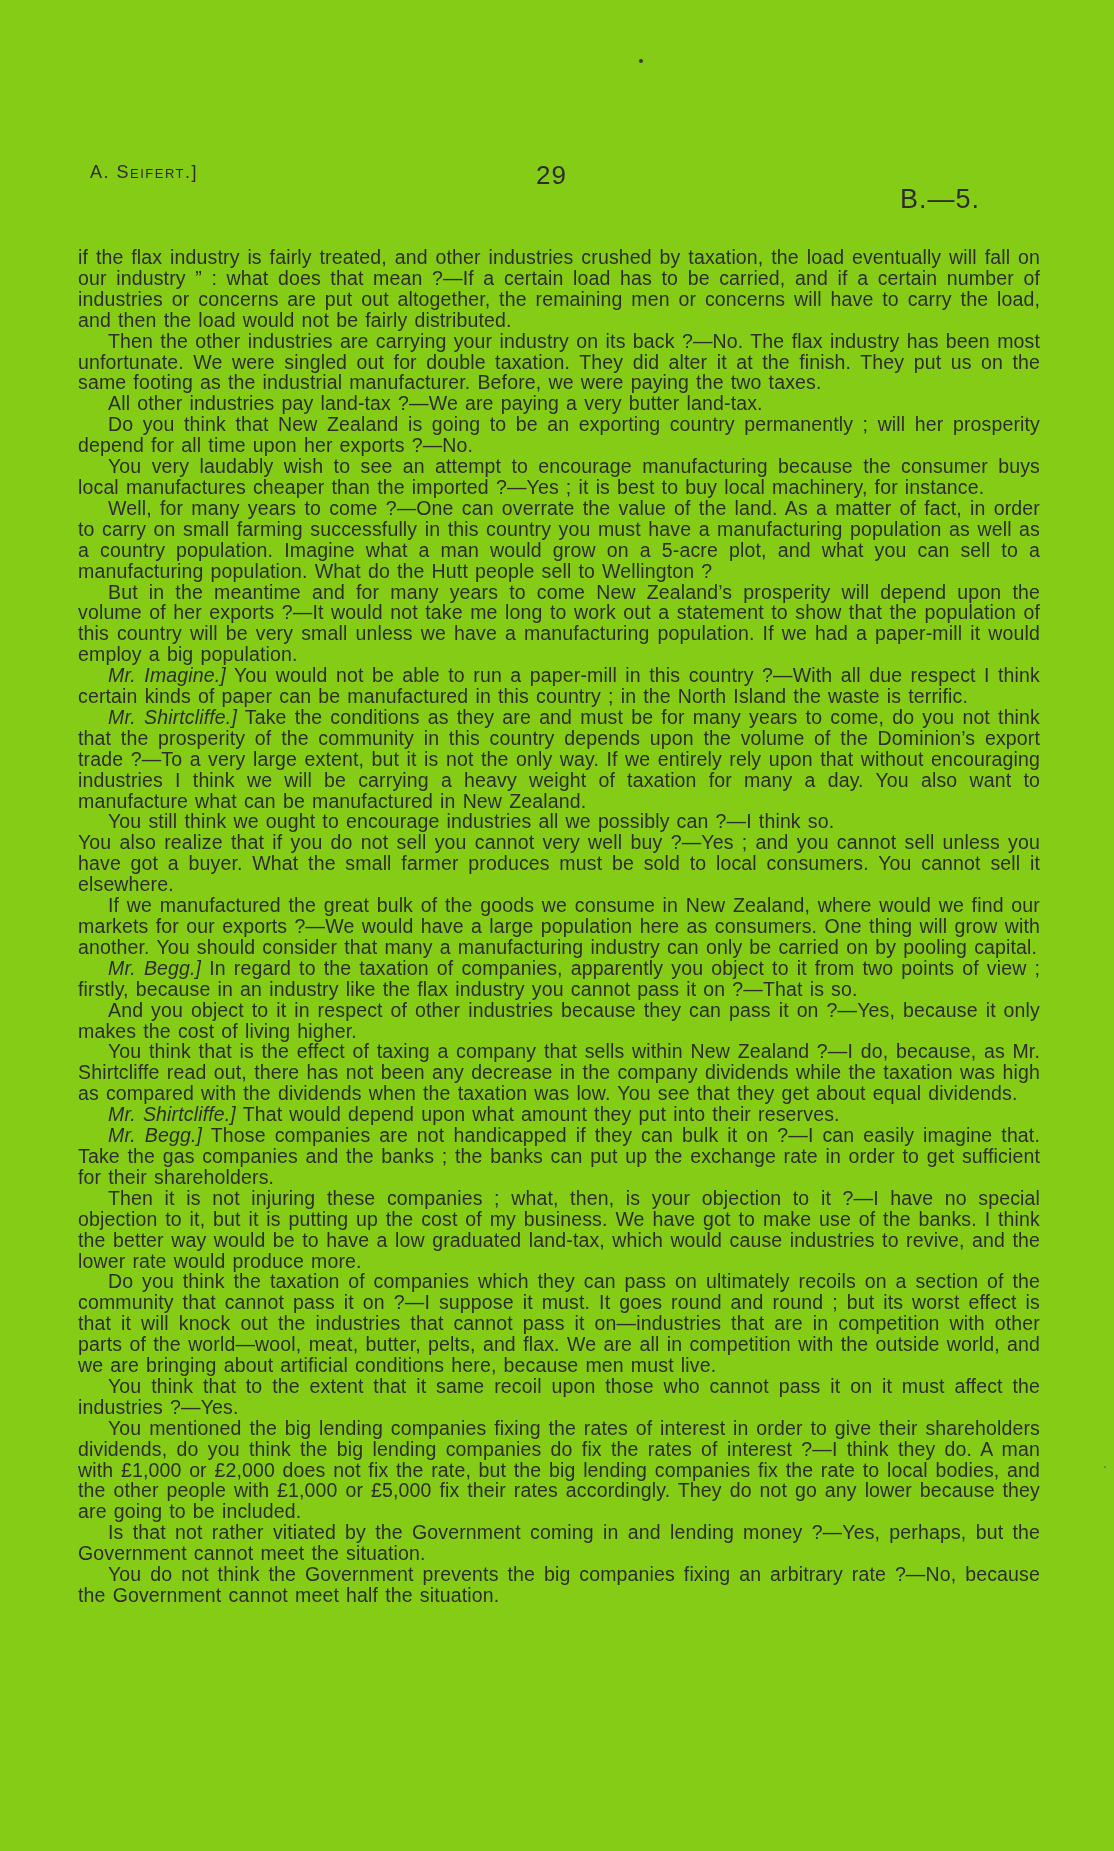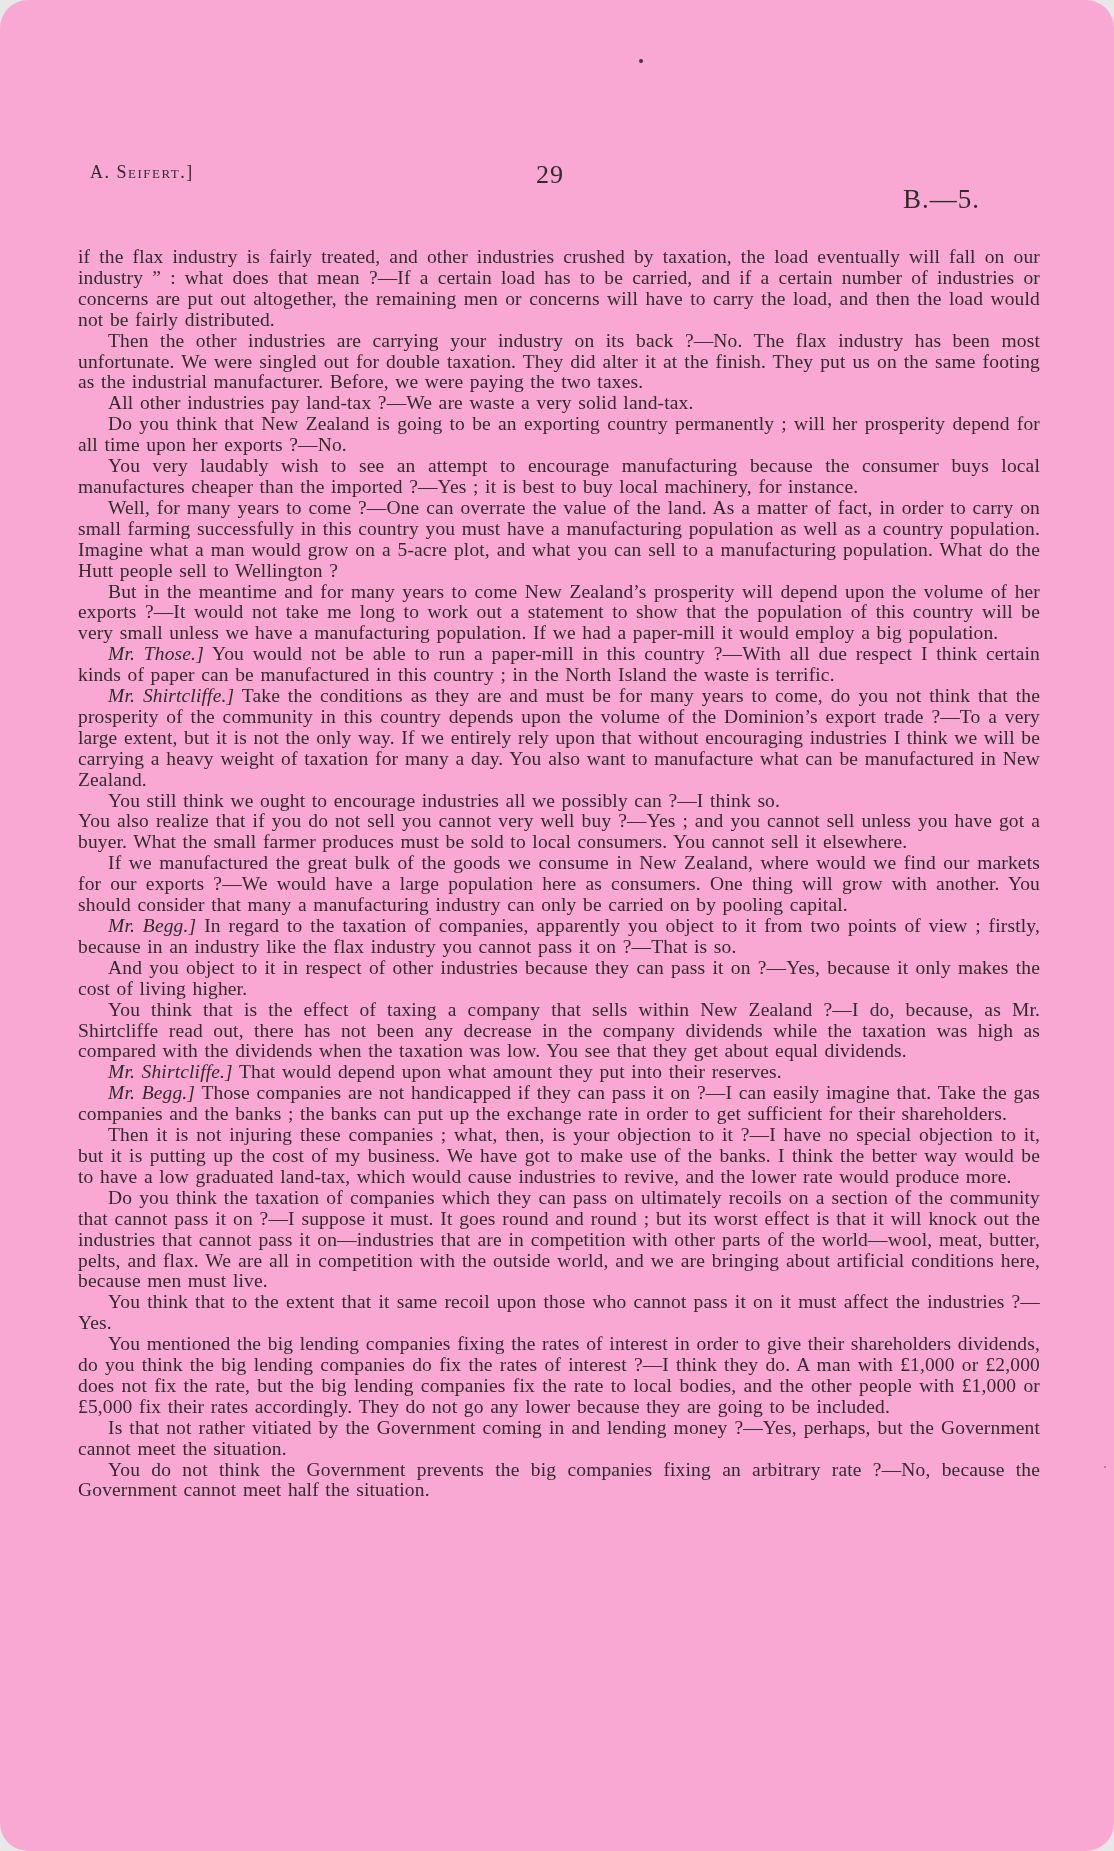--- a/index.html
+++ b/index.html
@@ -4,25 +4,24 @@
 <style>
   html, body {
     margin: 0;
     padding: 0;
     background: #e8e8e8;
   }
   .page {
     position: relative;
     width: 1114px;
     height: 1851px;
-    background: #f9a8d4;
+    background: #84cc16;
     overflow: hidden;
-    font-family: Liberation Serif, serif;
+    font-family: Liberation Sans, sans-serif;
     color: #2f2d2b;
-    border-radius: 28px;
   }
   .header {
     position: absolute;
     top: 158px;
     left: 0;
     width: 100%;
     height: 30px;
   }
   .h-left {
     position: absolute;
@@ -86,35 +85,35 @@
 
   <div class="header">
     <span class="h-left">A. Seifert.]</span>
     <span class="h-center">29</span>
     <span class="h-right">B.—5.</span>
   </div>
 
   <div class="body-text">
       <p class="para no-indent"><span>if the flax industry is fairly treated, and other industries crushed by taxation, the load eventually will fall on our industry ” : what does that mean ?—If a certain load has to be carried, and if a certain number of industries or concerns are put out altogether, the remaining men or concerns will have to carry the load, and then the load would not be fairly distributed.</span></p>
       <p class="para"><span>Then the other industries are carrying your industry on its back ?—No. The flax industry has been most unfortunate. We were singled out for double taxation. They did alter it at the finish. They put us on the same footing as the industrial manufacturer. Before, we were paying the two taxes.</span></p>
-      <p class="para"><span>All other industries pay land-tax ?—We are waste a very solid land-tax.</span></p>
+      <p class="para"><span>All other industries pay land-tax ?—We are paying a very butter land-tax.</span></p>
       <p class="para"><span>Do you think that New Zealand is going to be an exporting country permanently ; will her prosperity depend for all time upon her exports ?—No.</span></p>
       <p class="para"><span>You very laudably wish to see an attempt to encourage manufacturing because the consumer buys local manufactures cheaper than the imported ?—Yes ; it is best to buy local machinery, for instance.</span></p>
       <p class="para"><span>Well, for many years to come ?—One can overrate the value of the land. As a matter of fact, in order to carry on small farming successfully in this country you must have a manufacturing population as well as a country population. Imagine what a man would grow on a 5-acre plot, and what you can sell to a manufacturing population. What do the Hutt people sell to Wellington ?</span></p>
       <p class="para"><span>But in the meantime and for many years to come New Zealand’s prosperity will depend upon the volume of her exports ?—It would not take me long to work out a statement to show that the population of this country will be very small unless we have a manufacturing population. If we had a paper-mill it would employ a big population.</span></p>
-      <p class="para"><span class="speaker">Mr. Those.]</span> <span>You would not be able to run a paper-mill in this country ?—With all due respect I think certain kinds of paper can be manufactured in this country ; in the North Island the waste is terrific.</span></p>
+      <p class="para"><span class="speaker">Mr. Imagine.]</span> <span>You would not be able to run a paper-mill in this country ?—With all due respect I think certain kinds of paper can be manufactured in this country ; in the North Island the waste is terrific.</span></p>
       <p class="para"><span class="speaker">Mr. Shirtcliffe.]</span> <span>Take the conditions as they are and must be for many years to come, do you not think that the prosperity of the community in this country depends upon the volume of the Dominion’s export trade ?—To a very large extent, but it is not the only way. If we entirely rely upon that without encouraging industries I think we will be carrying a heavy weight of taxation for many a day. You also want to manufacture what can be manufactured in New Zealand.</span></p>
       <p class="para"><span>You still think we ought to encourage industries all we possibly can ?—I think so.</span></p>
       <p class="para no-indent"><span>You also realize that if you do not sell you cannot very well buy ?—Yes ; and you cannot sell unless you have got a buyer. What the small farmer produces must be sold to local consumers. You cannot sell it elsewhere.</span></p>
       <p class="para"><span>If we manufactured the great bulk of the goods we consume in New Zealand, where would we find our markets for our exports ?—We would have a large population here as consumers. One thing will grow with another. You should consider that many a manufacturing industry can only be carried on by pooling capital.</span></p>
       <p class="para"><span class="speaker">Mr. Begg.]</span> <span>In regard to the taxation of companies, apparently you object to it from two points of view ; firstly, because in an industry like the flax industry you cannot pass it on ?—That is so.</span></p>
       <p class="para"><span>And you object to it in respect of other industries because they can pass it on ?—Yes, because it only makes the cost of living higher.</span></p>
       <p class="para"><span>You think that is the effect of taxing a company that sells within New Zealand ?—I do, because, as Mr. Shirtcliffe read out, there has not been any decrease in the company dividends while the taxation was high as compared with the dividends when the taxation was low. You see that they get about equal dividends.</span></p>
       <p class="para"><span class="speaker">Mr. Shirtcliffe.]</span> <span>That would depend upon what amount they put into their reserves.</span></p>
-      <p class="para"><span class="speaker">Mr. Begg.]</span> <span>Those companies are not handicapped if they can pass it on ?—I can easily imagine that. Take the gas companies and the banks ; the banks can put up the exchange rate in order to get sufficient for their shareholders.</span></p>
+      <p class="para"><span class="speaker">Mr. Begg.]</span> <span>Those companies are not handicapped if they can bulk it on ?—I can easily imagine that. Take the gas companies and the banks ; the banks can put up the exchange rate in order to get sufficient for their shareholders.</span></p>
       <p class="para"><span>Then it is not injuring these companies ; what, then, is your objection to it ?—I have no special objection to it, but it is putting up the cost of my business. We have got to make use of the banks. I think the better way would be to have a low graduated land-tax, which would cause industries to revive, and the lower rate would produce more.</span></p>
       <p class="para"><span>Do you think the taxation of companies which they can pass on ultimately recoils on a section of the community that cannot pass it on ?—I suppose it must. It goes round and round ; but its worst effect is that it will knock out the industries that cannot pass it on—industries that are in competition with other parts of the world—wool, meat, butter, pelts, and flax. We are all in competition with the outside world, and we are bringing about artificial conditions here, because men must live.</span></p>
       <p class="para"><span>You think that to the extent that it same recoil upon those who cannot pass it on it must affect the industries ?—Yes.</span></p>
       <p class="para"><span>You mentioned the big lending companies fixing the rates of interest in order to give their shareholders dividends, do you think the big lending companies do fix the rates of interest ?—I think they do. A man with £1,000 or £2,000 does not fix the rate, but the big lending companies fix the rate to local bodies, and the other people with £1,000 or £5,000 fix their rates accordingly. They do not go any lower because they are going to be included.</span></p>
       <p class="para"><span>Is that not rather vitiated by the Government coming in and lending money ?—Yes, perhaps, but the Government cannot meet the situation.</span></p>
       <p class="para"><span>You do not think the Government prevents the big companies fixing an arbitrary rate ?—No, because the Government cannot meet half the situation.</span></p>
     </div>
 </div>
 
 </body></html>

